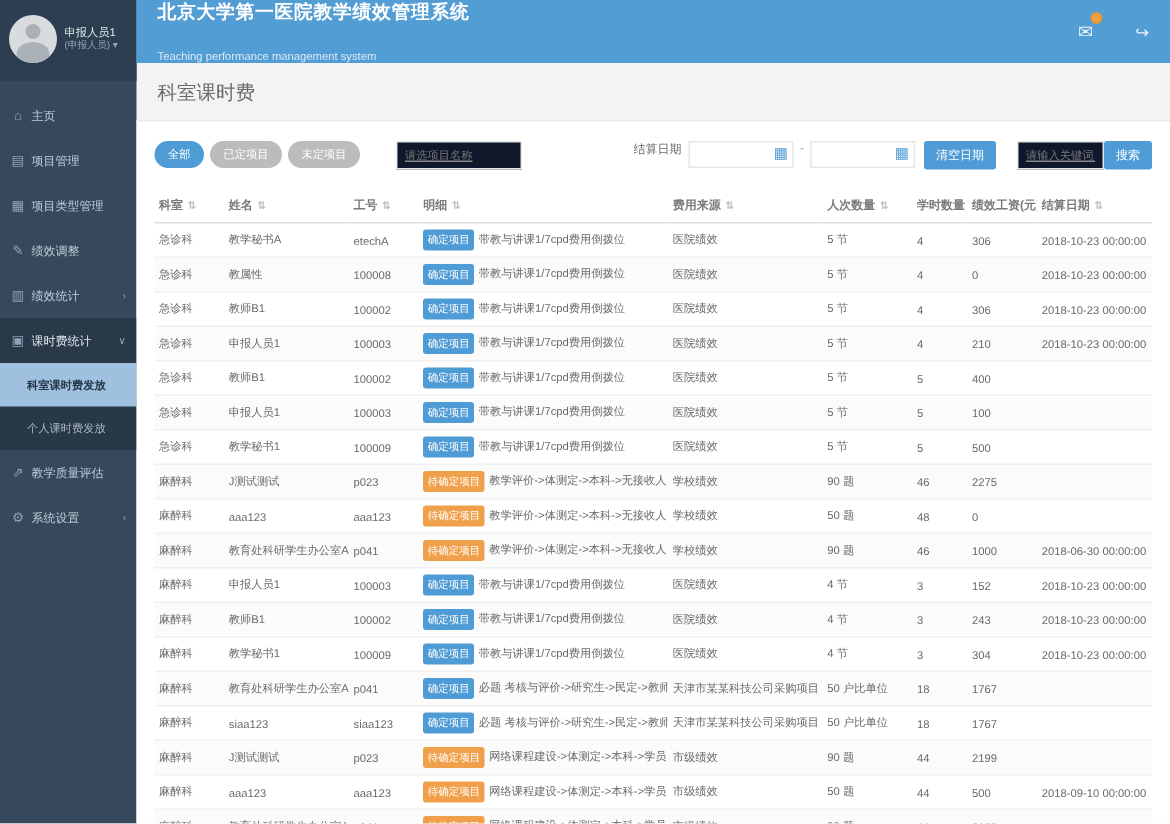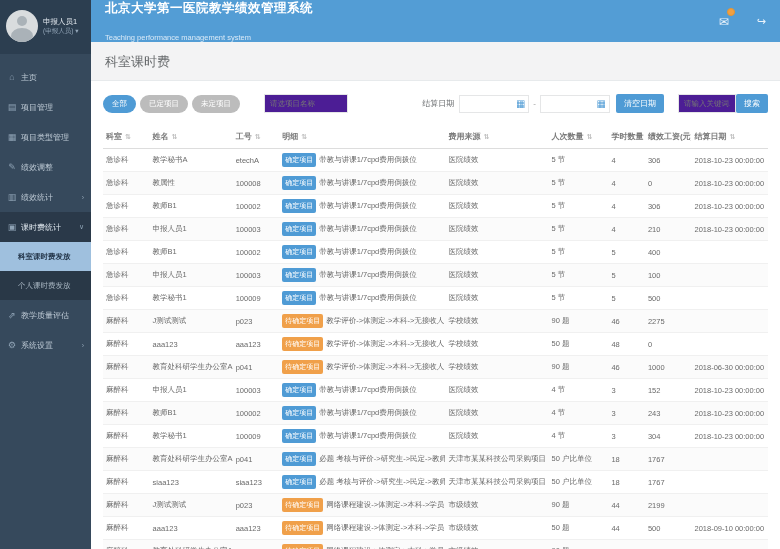--- a/index.html
+++ b/index.html
@@ -34,25 +34,25 @@
   .msg-wrap { position:relative; cursor:pointer; }
   .msg-icon { font-size:12px; color:#eaf3fb; }
   .msg-badge { position:absolute; top:-4px; right:-6px; width:8px; height:8px; border-radius:50%; background:#f0a043; border:1px solid #e8952f; }
   .logout { font-size:11px; color:#eaf3fb; cursor:pointer; }
 
   .page-title { padding:11px 14px 9px; font-size:13px; color:#676a6c; }
 
   .panel { background:#fff; flex:1; padding:9px 12px 0; border-top:1px solid #e7eaec; min-height:0; }
 
   
-  .toolbar { display:flex; align-items:center; padding:4px 0 12px; }
+  .toolbar { display:flex; align-items:flex-start; padding:4px 0 12px; }
   .pill { border:none; border-radius:10px; font-size:7.5px; color:#fff; padding:4px 9px; margin-right:4px; cursor:pointer; }
   .pill.active { background:#4f9bd5; }
   .pill.gray { background:#bcbcbc; }
-  .tb-input { border:1px solid #e5e6e7; font-size:7.5px; color:#888; padding:4px 5px; background:#4c1d95; outline:none; }
+  .tb-input { border:1px solid #e5e6e7; font-size:7.5px; color:#888; padding:4px 5px; background:#0f172a; outline:none;text-decoration:underline; }
   .project-input { width:84px; margin-left:20px; }
   .date-label { margin-left:auto; font-size:8px; color:#676a6c; margin-right:5px; white-space:nowrap; }
   .date-box { display:flex; align-items:center; border:1px solid #e5e6e7; background:#fff; width:70px; height:18px; padding:0 3px; }
   .date-box input { border:none; width:100%; font-size:7.5px; outline:none; color:#888; }
   .cal-icon { color:#4f9bd5; font-size:10px; line-height:1; cursor:pointer; }
   .date-sep { margin:0 4px; font-size:8px; color:#999; }
   .btn { background:#4f9bd5; color:#fff; border:none; font-size:8px; padding:4px 8px; border-radius:2px; cursor:pointer; white-space:nowrap; }
   .clear-date { margin-left:6px; }
   .keyword-input { width:58px; margin-left:14px; }
   .search-btn { }

